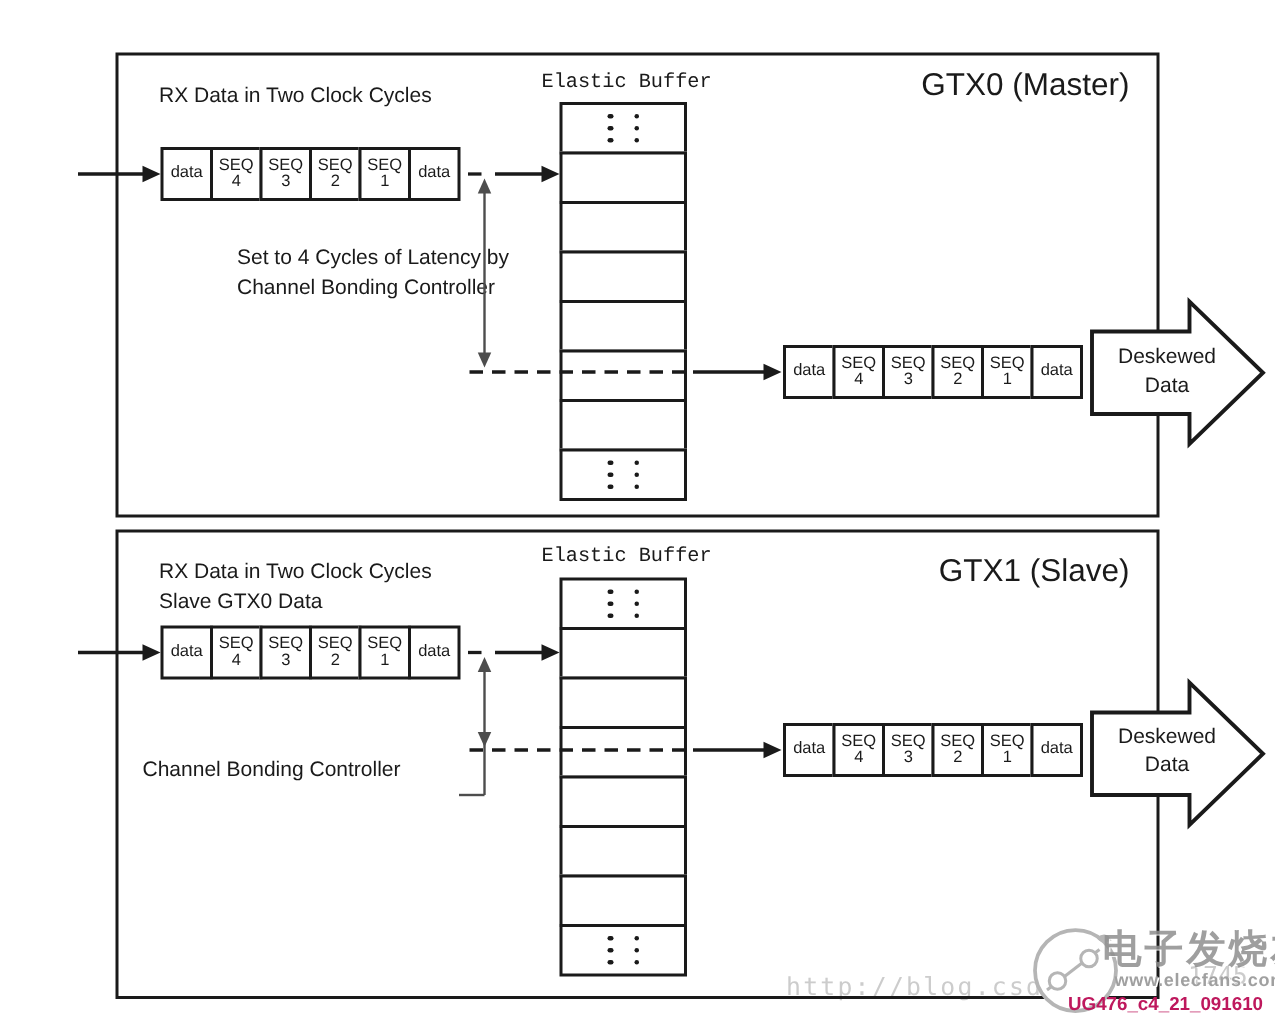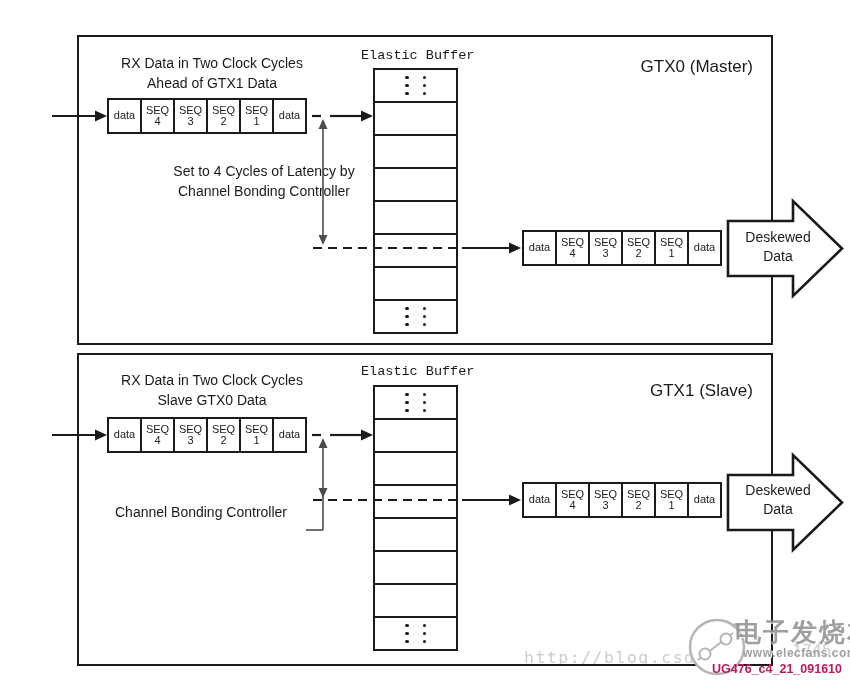--- a/index.html
+++ b/index.html
@@ -12,22 +12,22 @@
   html,body{margin:0;padding:0;background:var(--bg);}
   #stage{
     position:relative;width:850px;height:682px;background:var(--bg);
     font-family:"Liberation Sans","DejaVu Sans",sans-serif;color:var(--diagram-line);
     overflow:hidden;
   }
   .panel{position:absolute;left:0;width:850px;z-index:2;}
   #panel0{top:0;height:350px;}
   #panel1{top:350px;height:332px;}
   .outerbox{position:absolute;border:2.2px solid var(--diagram-line);background:transparent;}
-  .ptitle{position:absolute;font-size:17px;white-space:nowrap;margin-top:12px;}
-  .caption,.latency{position:absolute;font-size:14px;line-height:20px;text-align:center;}
+  .ptitle{position:absolute;font-size:21px;white-space:nowrap;}
+  .caption,.latency{position:absolute;font-size:14px;line-height:20px;}
   .buflabel{position:absolute;font-size:13.5px;text-align:center;white-space:nowrap;font-family:Liberation Mono, monospace;}
   .seq{position:absolute;display:flex;}
   .cell{width:35px;height:36px;border:2px solid var(--diagram-line);box-sizing:border-box;
         background:#fff;display:flex;flex-direction:column;justify-content:center;align-items:center;
         font-size:11px;line-height:11.5px;text-align:center;}
   .cell+.cell{margin-left:-2px;}
   .ebuffer{position:absolute;display:flex;flex-direction:column;}
   .brow{width:85px;height:35px;border:2px solid var(--diagram-line);box-sizing:border-box;background:#fff;
         display:flex;justify-content:center;align-items:center;}
   .brow+.brow{margin-top:-2px;}
@@ -62,21 +62,20 @@
 
   <div class="wm-url">http://blog.csdn.n</div>
 
   <div class="panel" id="panel0">
     <div class="outerbox" style="left:77px;top:35px;width:692px;height:306px;"></div>
 
     <div class="ptitle" style="right:97px;top:45px;">GTX0 (Master)</div>
 
     <div class="caption" style="left:106px;top:53px;width:212px;">
       <div>RX Data in Two Clock Cycles</div>
-      <div>Ahead of GTX1 Data</div>
     </div>
 
     <div class="buflabel" style="left:361px;top:48px;width:110px;">Elastic Buffer</div>
 
     <div class="seq" style="left:107px;top:98px;">
         <div class="cell">
           <div>data</div>
         </div>
         <div class="cell">
           <div>SEQ</div>

